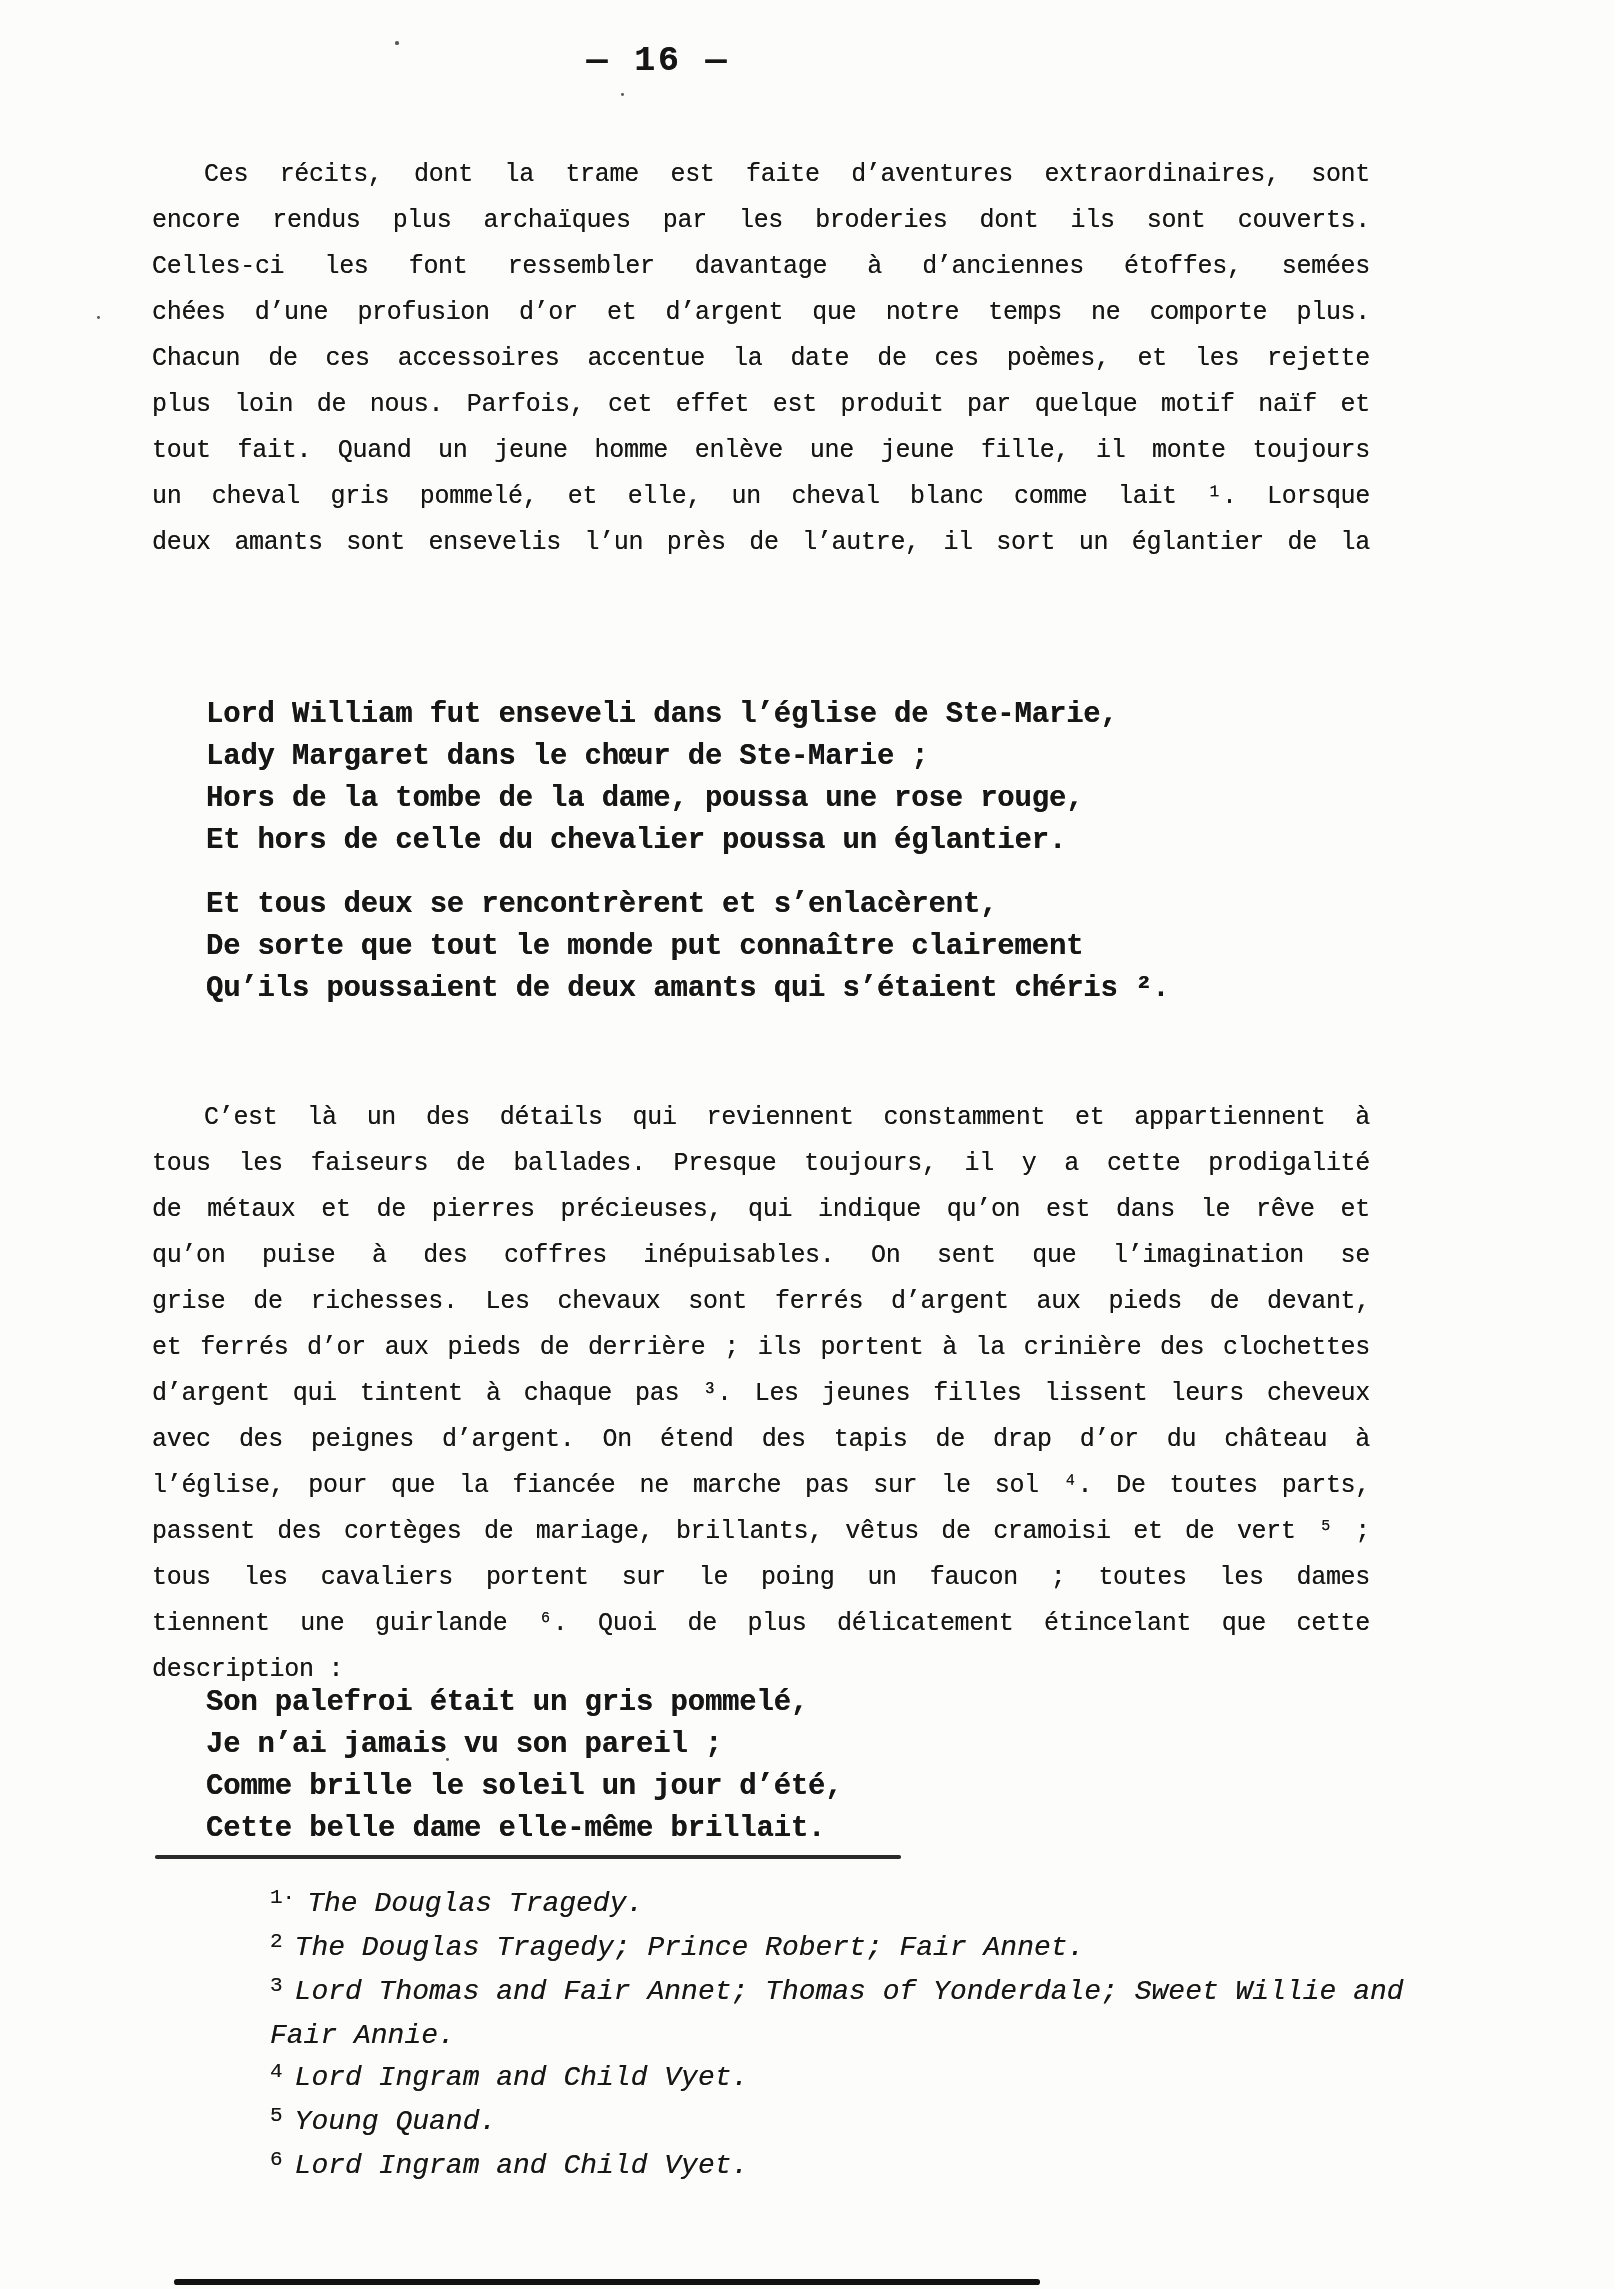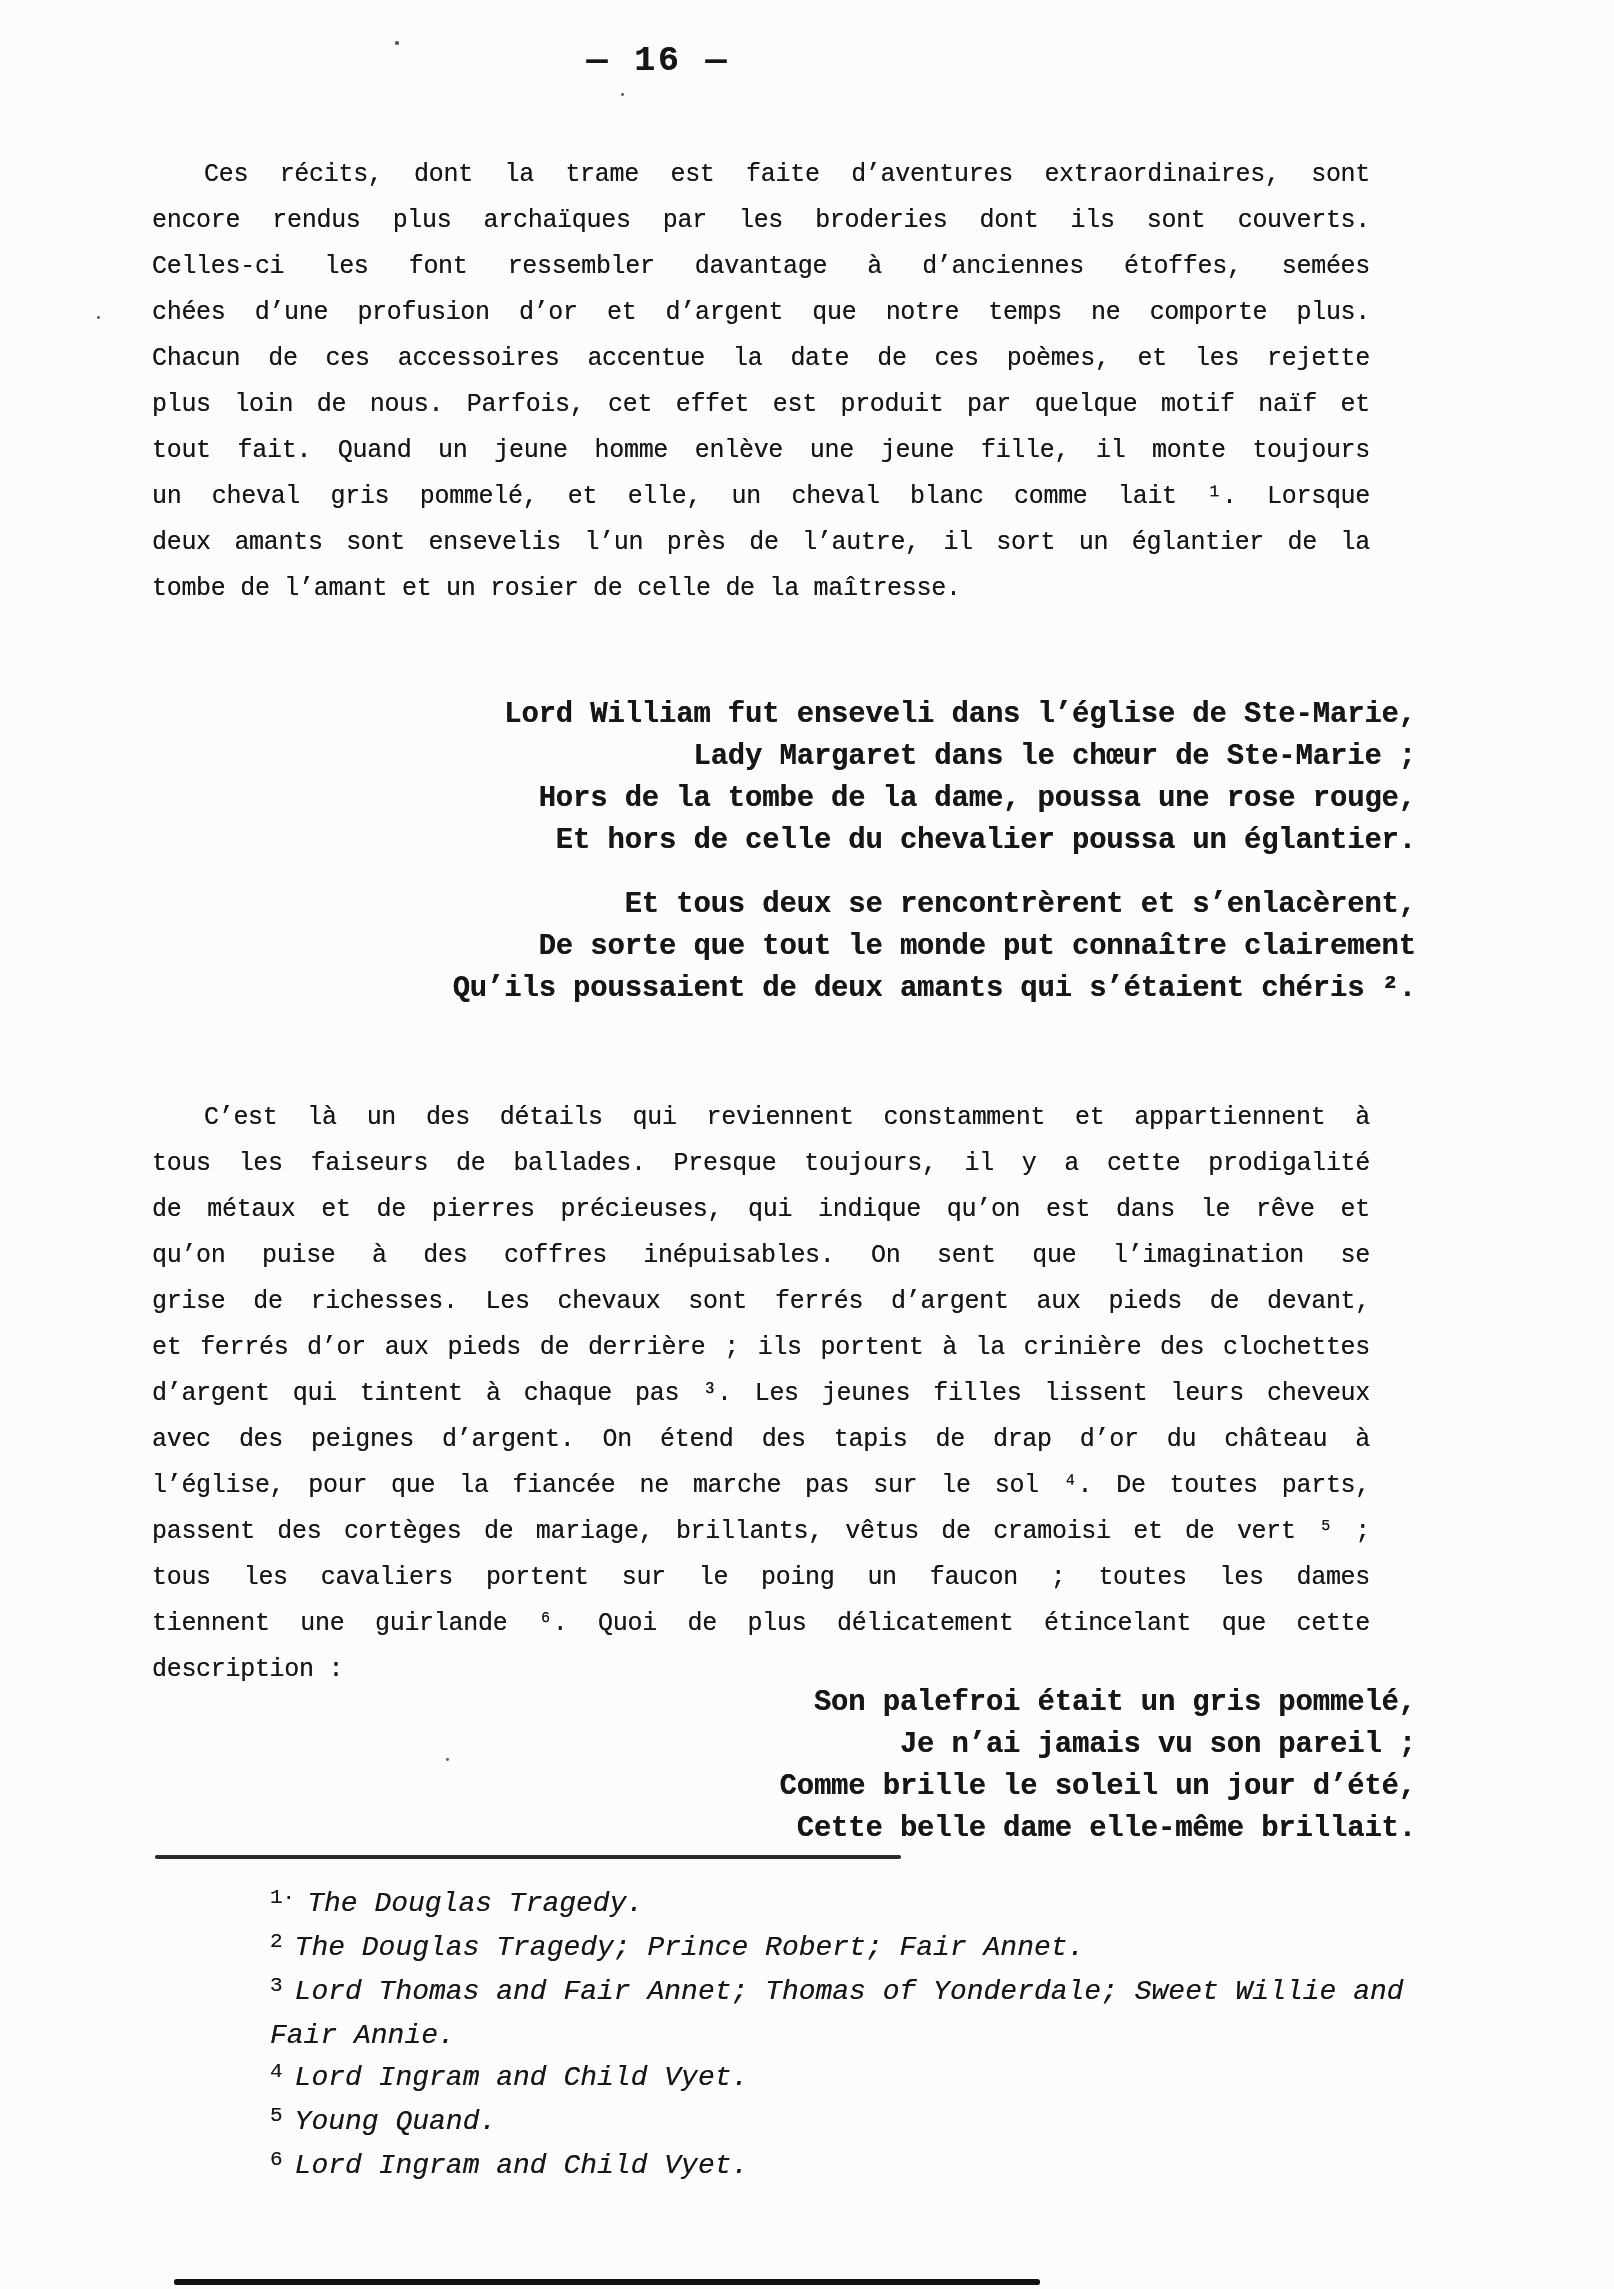--- a/index.html
+++ b/index.html
@@ -19,22 +19,22 @@
     position:absolute; left:152px; width:1218px;
     font-size:25px; line-height:46px; letter-spacing:-0.3px;
     text-shadow:0 0 0.5px rgba(20,20,20,.7);
   }
   .para1 { top:152px; }
   .para2 { top:1095px; }
   .jline { text-align:justify; text-align-last:justify; text-justify:inter-word; }
   .jline.last { text-align-last:left; }
   .indent { padding-left:52px; }
   .stanza {
-    position:absolute; left:144px; width:1218px; transform:translateX(54px);
-    text-align:right; font-size:29px; font-weight:bold; line-height:42px;
+    position:absolute; left:152px; width:1218px; transform:translateX(54px);
+    text-align:left; font-size:29px; font-weight:bold; line-height:42px;
     letter-spacing:-0.2px; text-shadow:0 0 0.5px rgba(20,20,20,.75);
   }
   .stanza1 { top:694px; }
   .stanza2 { top:884px; }
   .stanza3 { top:1682px; }
   .fn-rule {
     position:absolute; left:155px; top:1855px; width:746px; height:3.7px;
     background:#2b2b2b; border-radius:1.8px;
   }
   .footnotes {
@@ -67,21 +67,20 @@
   <div class="para para1">
     <div class="jline indent">Ces récits, dont la trame est faite d’aventures extraordinaires, sont</div>
     <div class="jline">encore rendus plus archaïques par les broderies dont ils sont couverts.</div>
     <div class="jline">Celles-ci les font ressembler davantage à d’anciennes étoffes, semées</div>
     <div class="jline">chées d’une profusion d’or et d’argent que notre temps ne comporte plus.</div>
     <div class="jline">Chacun de ces accessoires accentue la date de ces poèmes, et les rejette</div>
     <div class="jline">plus loin de nous. Parfois, cet effet est produit par quelque motif naïf et</div>
     <div class="jline">tout fait. Quand un jeune homme enlève une jeune fille, il monte toujours</div>
     <div class="jline">un cheval gris pommelé, et elle, un cheval blanc comme lait ¹. Lorsque</div>
     <div class="jline">deux amants sont ensevelis l’un près de l’autre, il sort un églantier de la</div>
-    <div class="jline last">tombe de l’amant et un rosier de celle de la maîtresse.</div>
   </div>
 
   <div class="stanza stanza1">
     <div class="vline">Lord William fut enseveli dans l’église de Ste-Marie,</div>
     <div class="vline">Lady Margaret dans le chœur de Ste-Marie ;</div>
     <div class="vline">Hors de la tombe de la dame, poussa une rose rouge,</div>
     <div class="vline">Et hors de celle du chevalier poussa un églantier.</div>
   </div>
 
   <div class="stanza stanza2">

